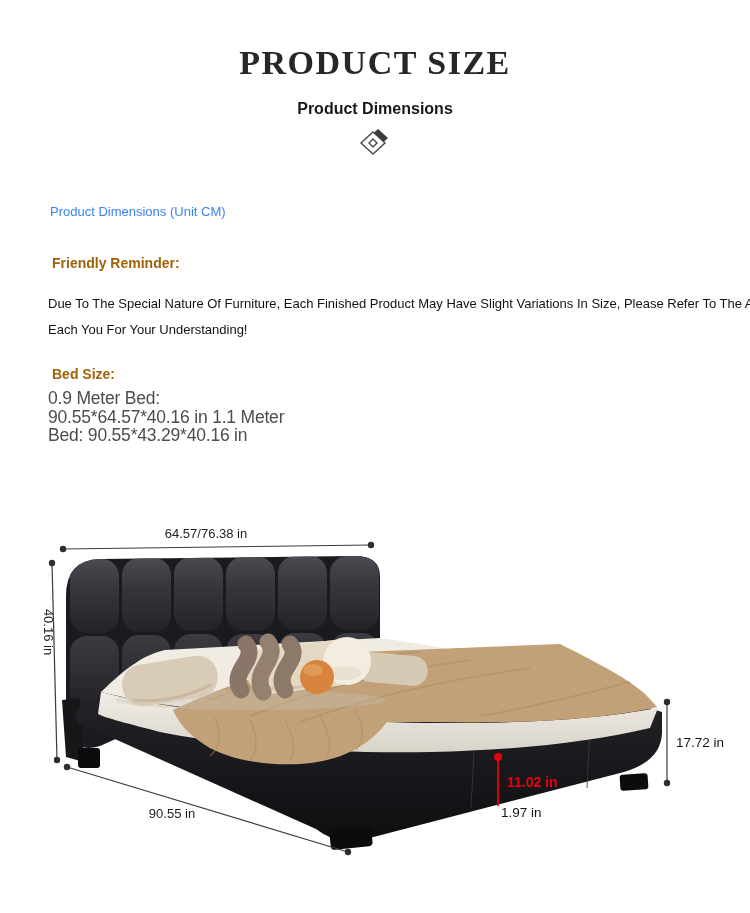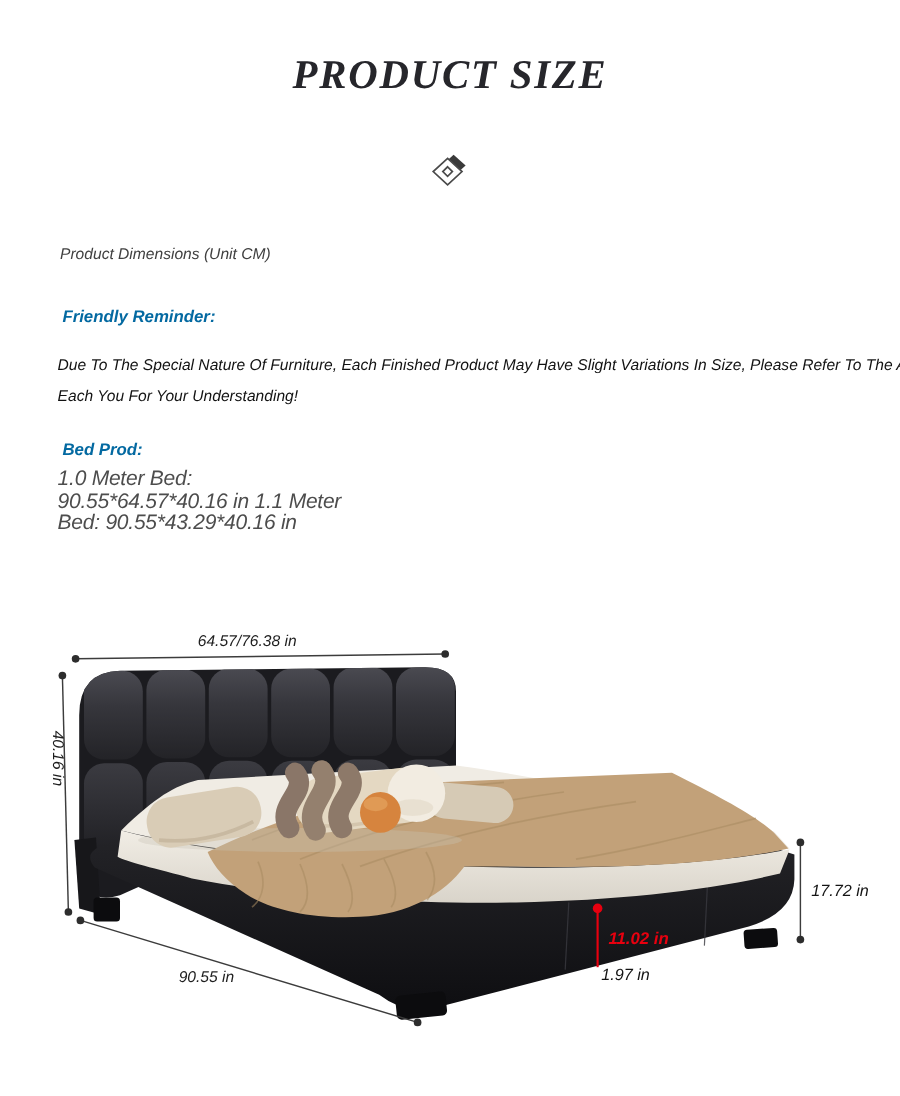--- a/index.html
+++ b/index.html
@@ -1,32 +1,32 @@
 <!DOCTYPE html>
 <html><head>
 <meta charset="utf-8">
 <style>
   html,body{margin:0;padding:0;background:#ffffff;}
   #page{
     position:relative;width:750px;height:903px;background:#fff;overflow:hidden;
-    font-family:"Liberation Sans",sans-serif;color:#111;font-style:italic;
+    font-family:"Liberation Sans",sans-serif;color:#111;
   }
   .abs{position:absolute;}
   .page-title{
     top:44px;left:0;width:750px;text-align:center;margin:0;
     font-family:"Liberation Serif",serif;font-weight:700;font-size:34px;
     letter-spacing:1.5px;color:#26262b;
   }
   .page-subtitle{
     top:100px;left:0;width:750px;text-align:center;
     font-size:16px;font-weight:600;color:#17171c;
   }
   .ornament{top:126px;left:50%;transform:translateX(-50%);width:40px;height:34px;}
-  .unit-note{left:50px;top:204px;font-size:13px;color:#404040;}
-  .section-heading{font-size:14px;font-weight:700;color:#0369a1;}
+  .unit-note{left:50px;top:204px;font-size:13px;color:#3b82f6;}
+  .section-heading{font-size:14px;font-weight:700;color:#a16207;}
   .reminder-heading{left:52px;top:255px;}
   .reminder-line{left:48px;font-size:13px;color:#121212;}
   .reminder-line.l1{top:296px;white-space:nowrap;width:702px;overflow:hidden;}
   .reminder-line.l2{top:322px;}
   .bed-size-heading{left:52px;top:366px;}
   .bed-size-text{
     left:48px;top:389px;width:300px;
     font-size:17.5px;line-height:18.5px;color:#4d4d4d;letter-spacing:-0.2px;
   }
   .figure-svg{left:0;top:500px;width:750px;height:413px;}
@@ -36,38 +36,39 @@
   .dim-line{stroke:#3c3c3c;stroke-width:1.2;}
   .dim-dot{fill:#2d2d2d;}
   .fold{fill:none;stroke:#a78a60;stroke-width:1.4;opacity:.55;}
 </style>
 </head>
 <body>
 
 <div id="page">
 
   <h1 class="abs page-title">PRODUCT SIZE</h1>
+  <div class="abs page-subtitle">Product Dimensions</div>
 
   <div class="abs ornament">
     <svg width="40" height="34" viewBox="0 0 40 34">
       <polygon points="23,3 33,12 24,20 14,11" fill="#3a3a3a"></polygon>
       <polygon points="18,6 30,17 18,28 6,17" fill="#ffffff" stroke="#4a4a4a" stroke-width="1.4"></polygon>
       <polygon points="18,13 22,17 18,21 14,17" fill="none" stroke="#4a4a4a" stroke-width="1.4"></polygon>
     </svg>
   </div>
 
   <div class="abs unit-note">Product Dimensions (Unit CM)</div>
 
   <div class="abs section-heading reminder-heading">Friendly Reminder:</div>
   <div class="abs reminder-line l1">Due To The Special Nature Of Furniture, Each Finished Product May Have Slight Variations In Size, Please Refer To The Actual Prod</div>
   <div class="abs reminder-line l2">Each You For Your Understanding!</div>
 
-  <div class="abs section-heading bed-size-heading">Bed Prod:</div>
+  <div class="abs section-heading bed-size-heading">Bed Size:</div>
   <div class="abs bed-size-text">
-    <div>1.0 Meter Bed:</div>
+    <div>0.9 Meter Bed:</div>
     <div>90.55*64.57*40.16 in 1.1 Meter</div>
     <div>Bed: 90.55*43.29*40.16 in</div>
   </div>
 
   <svg class="abs figure-svg" viewBox="0 500 750 413">
     <defs>
       <linearGradient id="cushGrad" x1="0" y1="0" x2="0" y2="1">
         <stop offset="0" stop-color="#4a4a51"></stop>
           <stop offset="0.4" stop-color="#36363c"></stop>
           <stop offset="1" stop-color="#232327"></stop>

